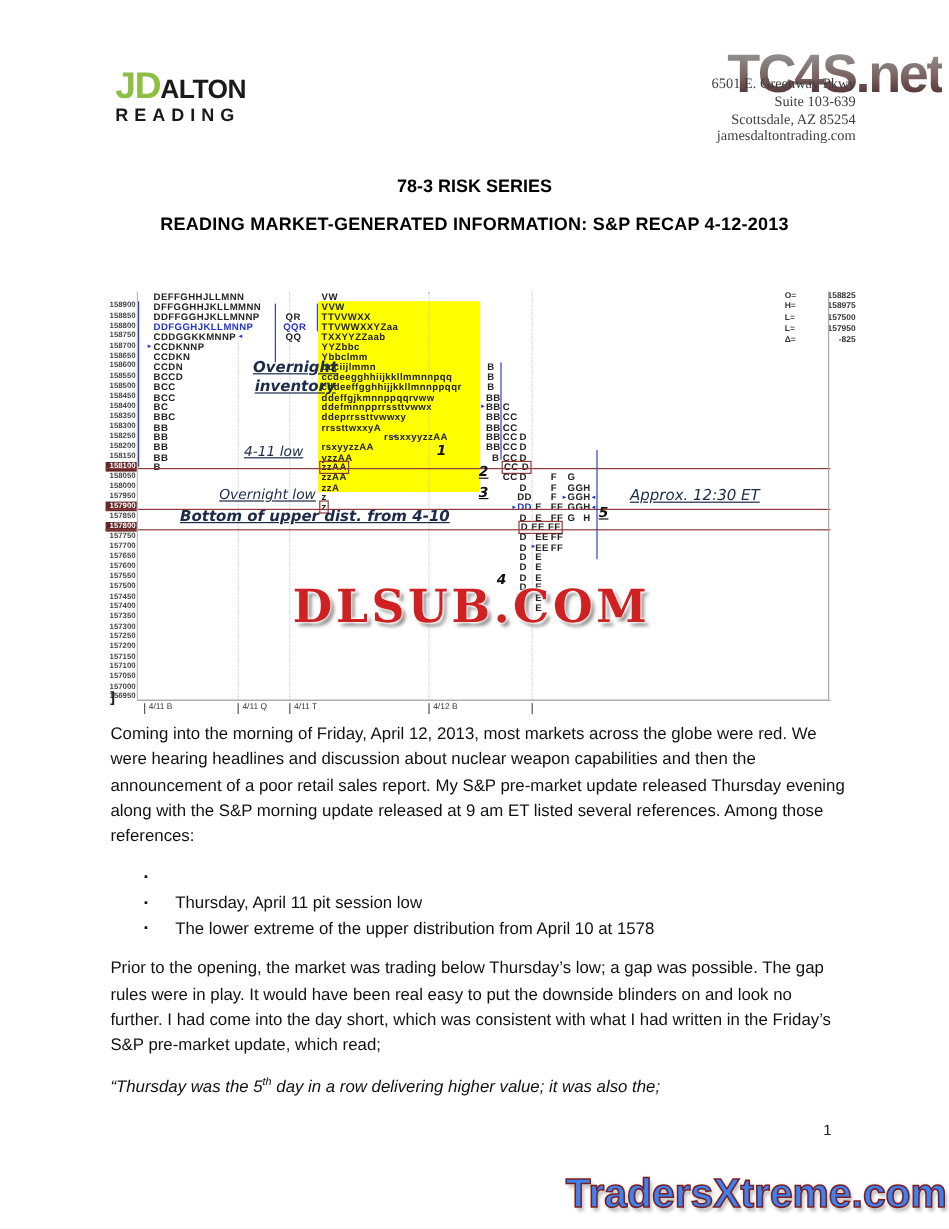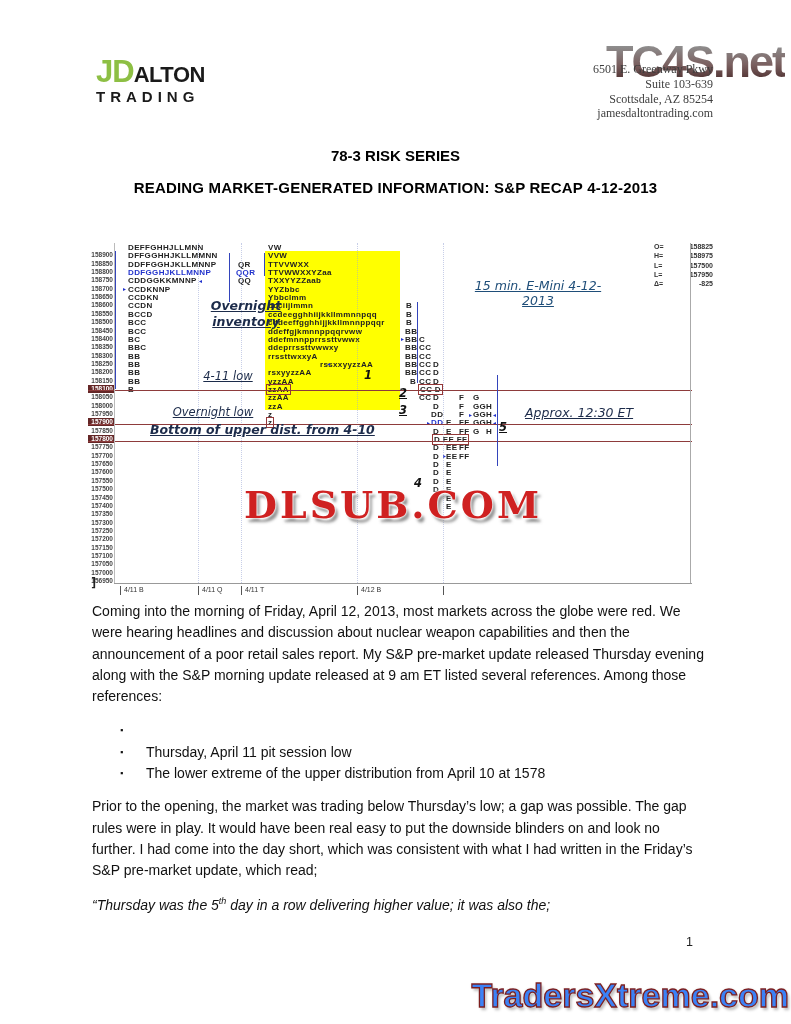--- a/index.html
+++ b/index.html
@@ -44,21 +44,21 @@
   .xlab{position:absolute;top:346px;font:7px "Liberation Sans",sans-serif;color:#333;
         border-left:1px solid #555;padding-left:3px;height:9px;}
   .bracket{position:absolute;left:2px;top:335px;font:bold 13px "DejaVu Sans Mono",monospace;color:#222;}
   .stats{position:absolute;left:566px;top:3px;width:59px;
          font:bold 7px "Liberation Sans",sans-serif;color:#333;}
   .stats .srow{display:flex;justify-content:space-between;height:9.3px;}
   .ann{position:absolute;font-family:"DejaVu Sans","Liberation Sans",sans-serif;font-style:italic;
        color:#1c2b4a;text-decoration:underline;white-space:pre-line;text-align:center;}
   .ann-oi{left:108px;top:58px;width:100px;font-size:12.5px;font-weight:bold;line-height:16px;}
   .ann-411{left:100px;top:129px;width:80px;font-size:11.5px;}
-  .ann-onl{left:70px;top:165px;width:110px;font-size:11.5px;}
+  .ann-onl{left:80px;top:165px;width:110px;font-size:11.5px;}
   .ann-bot{left:62px;top:182px;width:260px;font-size:12.5px;font-weight:bold;text-align:left;}
   .ann-tf{left:370px;top:38px;width:160px;font-size:12.5px;color:#1f4e79;line-height:15px;}
   .ann-apx{left:437px;top:165px;width:130px;font-size:12.5px;text-align:left;}
   .num{position:absolute;font:bold italic 11.5px "DejaVu Sans",sans-serif;color:#111;}
   .num.u{text-decoration:underline;}
   .watermark{position:absolute;left:140px;top:242px;width:330px;text-align:center;
              font-family:"DejaVu Serif",serif;font-weight:bold;font-size:38px;letter-spacing:3px;
              color:#cf2121;
              text-shadow:0 0 2px #fff,0 0 2px #fff,0 0 3px #fff,3px 4px 3px rgba(110,110,110,.75);}
 
@@ -83,21 +83,21 @@
 <body>
 
 <div id="page">
 
   <div class="tc4s">TC4S.net</div>
 
   <div class="jdlogo">
     <div>
       <span class="jd-green">JD</span><span class="jd-black">ALTON</span>
     </div>
-    <div class="jd-trading">TRADING</div>
+    <div class="jd-trading">READING</div>
   </div>
 
   <div class="address">
     <div>6501 E. Greenway Pkwy</div>
     <div>Suite 103-639</div>
     <div>Scottsdale, AZ 85254</div>
     <div>jamesdaltontrading.com</div>
   </div>
 
   <div class="title title1">78-3 RISK SERIES</div>
@@ -363,22 +363,20 @@
         <div class="xlab" style="left: 153px;">4/11 T</div>
         <div class="xlab" style="left: 269px;">4/12 B</div>
         <div class="xlab" style="left: 355px;"></div>
       </div>
 
     <div class="ann ann-oi">Overnight
 inventory</div>
     <div class="ann ann-411">4-11 low</div>
     <div class="ann ann-onl">Overnight low</div>
     <div class="ann ann-bot">Bottom of upper dist. from 4-10</div>
-    <div class="ann ann-tf">15 min. E-Mini 4-12-
-2013</div>
     <div class="ann ann-apx">Approx. 12:30 ET</div>
 
     <div class="stats">
         <div class="srow">
           <span>O=</span>
           <span>158825</span>
         </div>
         <div class="srow">
           <span>H=</span>
           <span>158975</span>

